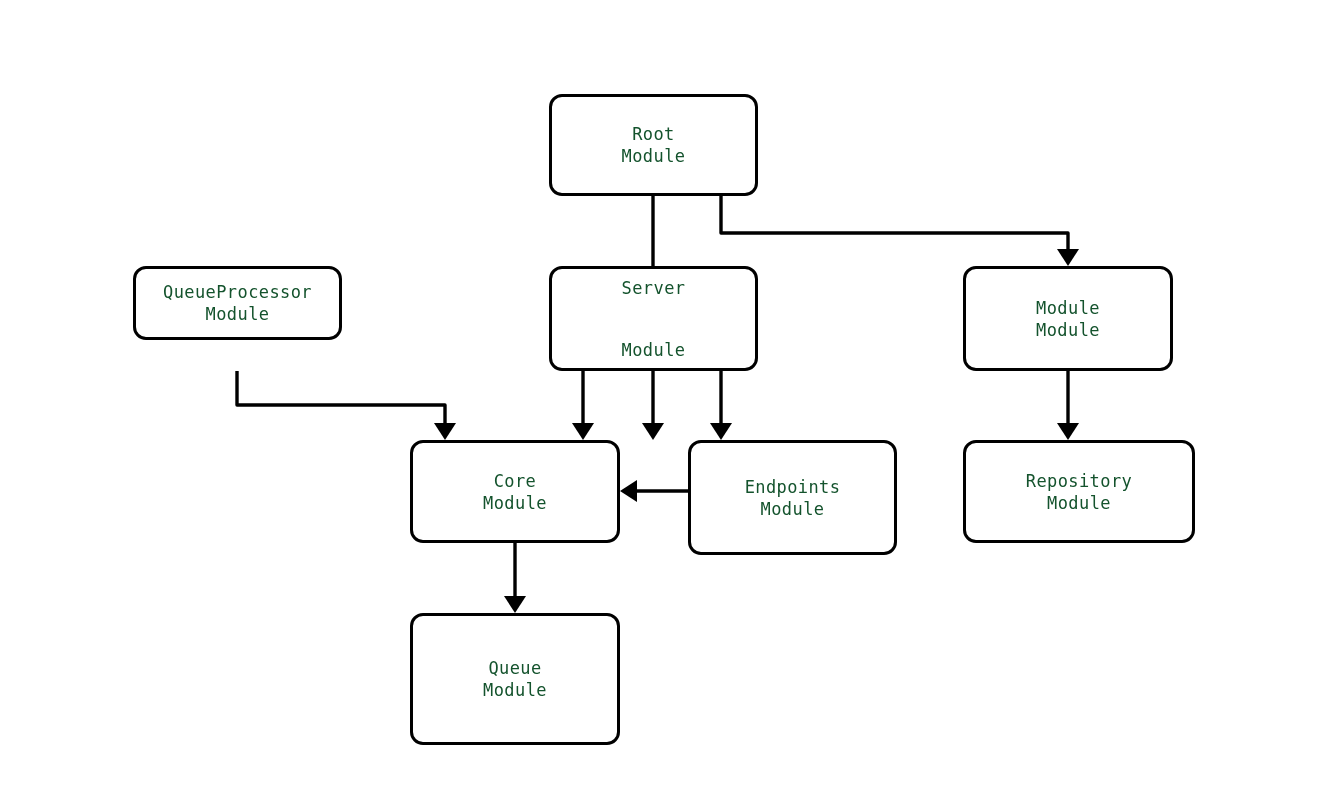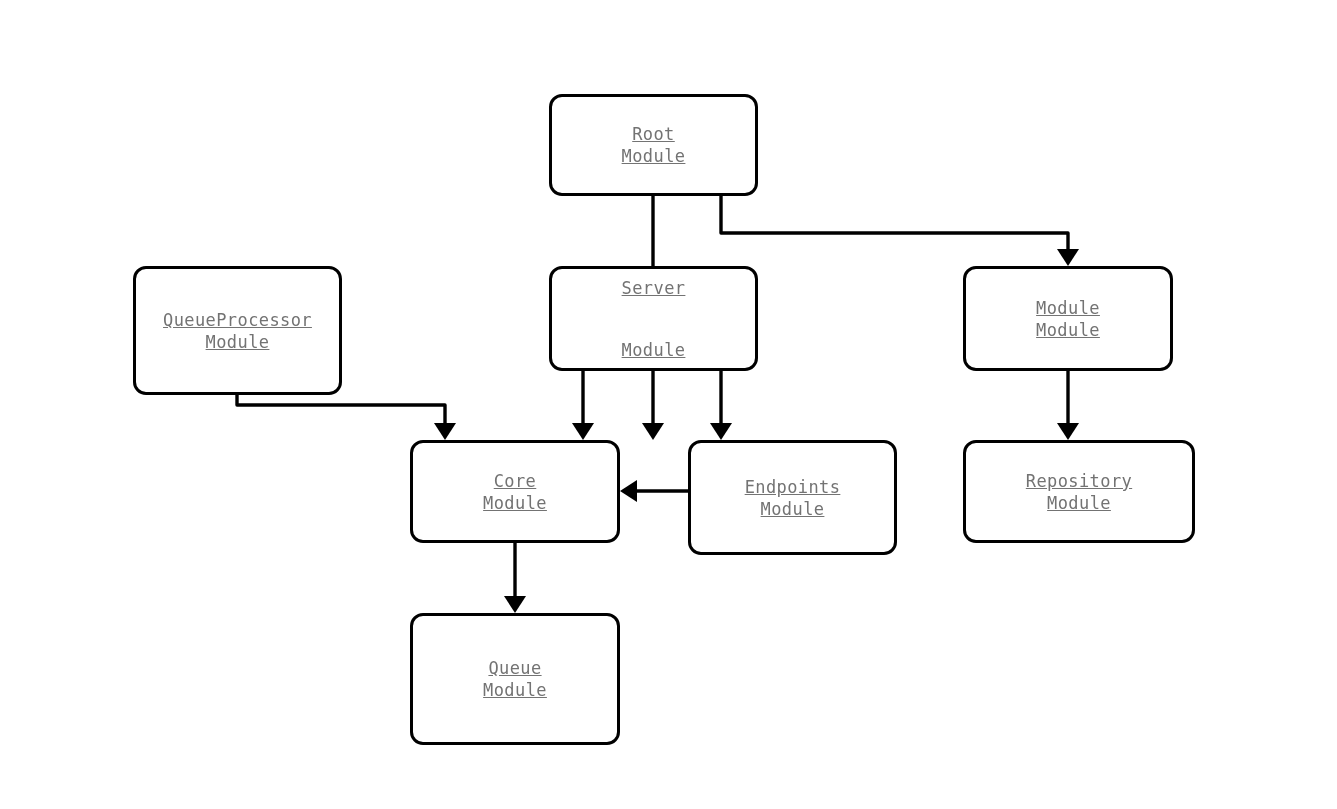--- a/index.html
+++ b/index.html
@@ -33,25 +33,24 @@
     display: flex;
     flex-direction: column;
     align-items: center;
     justify-content: center;
     z-index: 2;
   }
   .node-line {
     font-family: "DejaVu Sans Mono", monospace;
     font-size: 17px;
     line-height: 22px;
-    color: #737373;
+    color: #14532d;
     letter-spacing: 0.4px;
     white-space: pre;
     text-align: right;
-    text-decoration: underline;
   }
 </style>
 </head>
 <body>
 
 <div id="canvas">
 
   <svg id="edge-layer" viewBox="0 0 1337 809">
     <g id="edge-paths" fill="none" stroke="#000000" stroke-width="3.4" stroke-linecap="butt" stroke-linejoin="round">
         <path d="M 653 196 L 653 432" stroke="#000000"></path>
@@ -73,21 +72,21 @@
         <polygon points="515,613 504,596 526,596" fill="#000000"></polygon>
         <polygon points="1068,440 1057,423 1079,423" fill="#000000"></polygon>
       </g>
   </svg>
 
   <div class="node" style="left: 549px; top: 94px; width: 209px; height: 102px; border-color: rgb(0, 0, 0);">
     <span class="node-line">Root</span>
     <span class="node-line">Module</span>
   </div>
 
-  <div class="node" style="left: 133px; top: 266px; width: 209px; height: 129px; border-color: rgb(0, 0, 0);">
+  <div class="node" style="left: 133px; top: 266px; width: 209px; height: 74px; border-color: rgb(0, 0, 0);">
     <span class="node-line">QueueProcessor</span>
     <span class="node-line">Module</span>
   </div>
 
   <div class="node" style="left: 549px; top: 266px; width: 209px; height: 105px; border-color: rgb(0, 0, 0); gap: 40px;">
     <span class="node-line">Server</span>
     <span class="node-line">Module</span>
   </div>
 
   <div class="node" style="left: 963px; top: 266px; width: 210px; height: 105px; border-color: rgb(0, 0, 0);">

